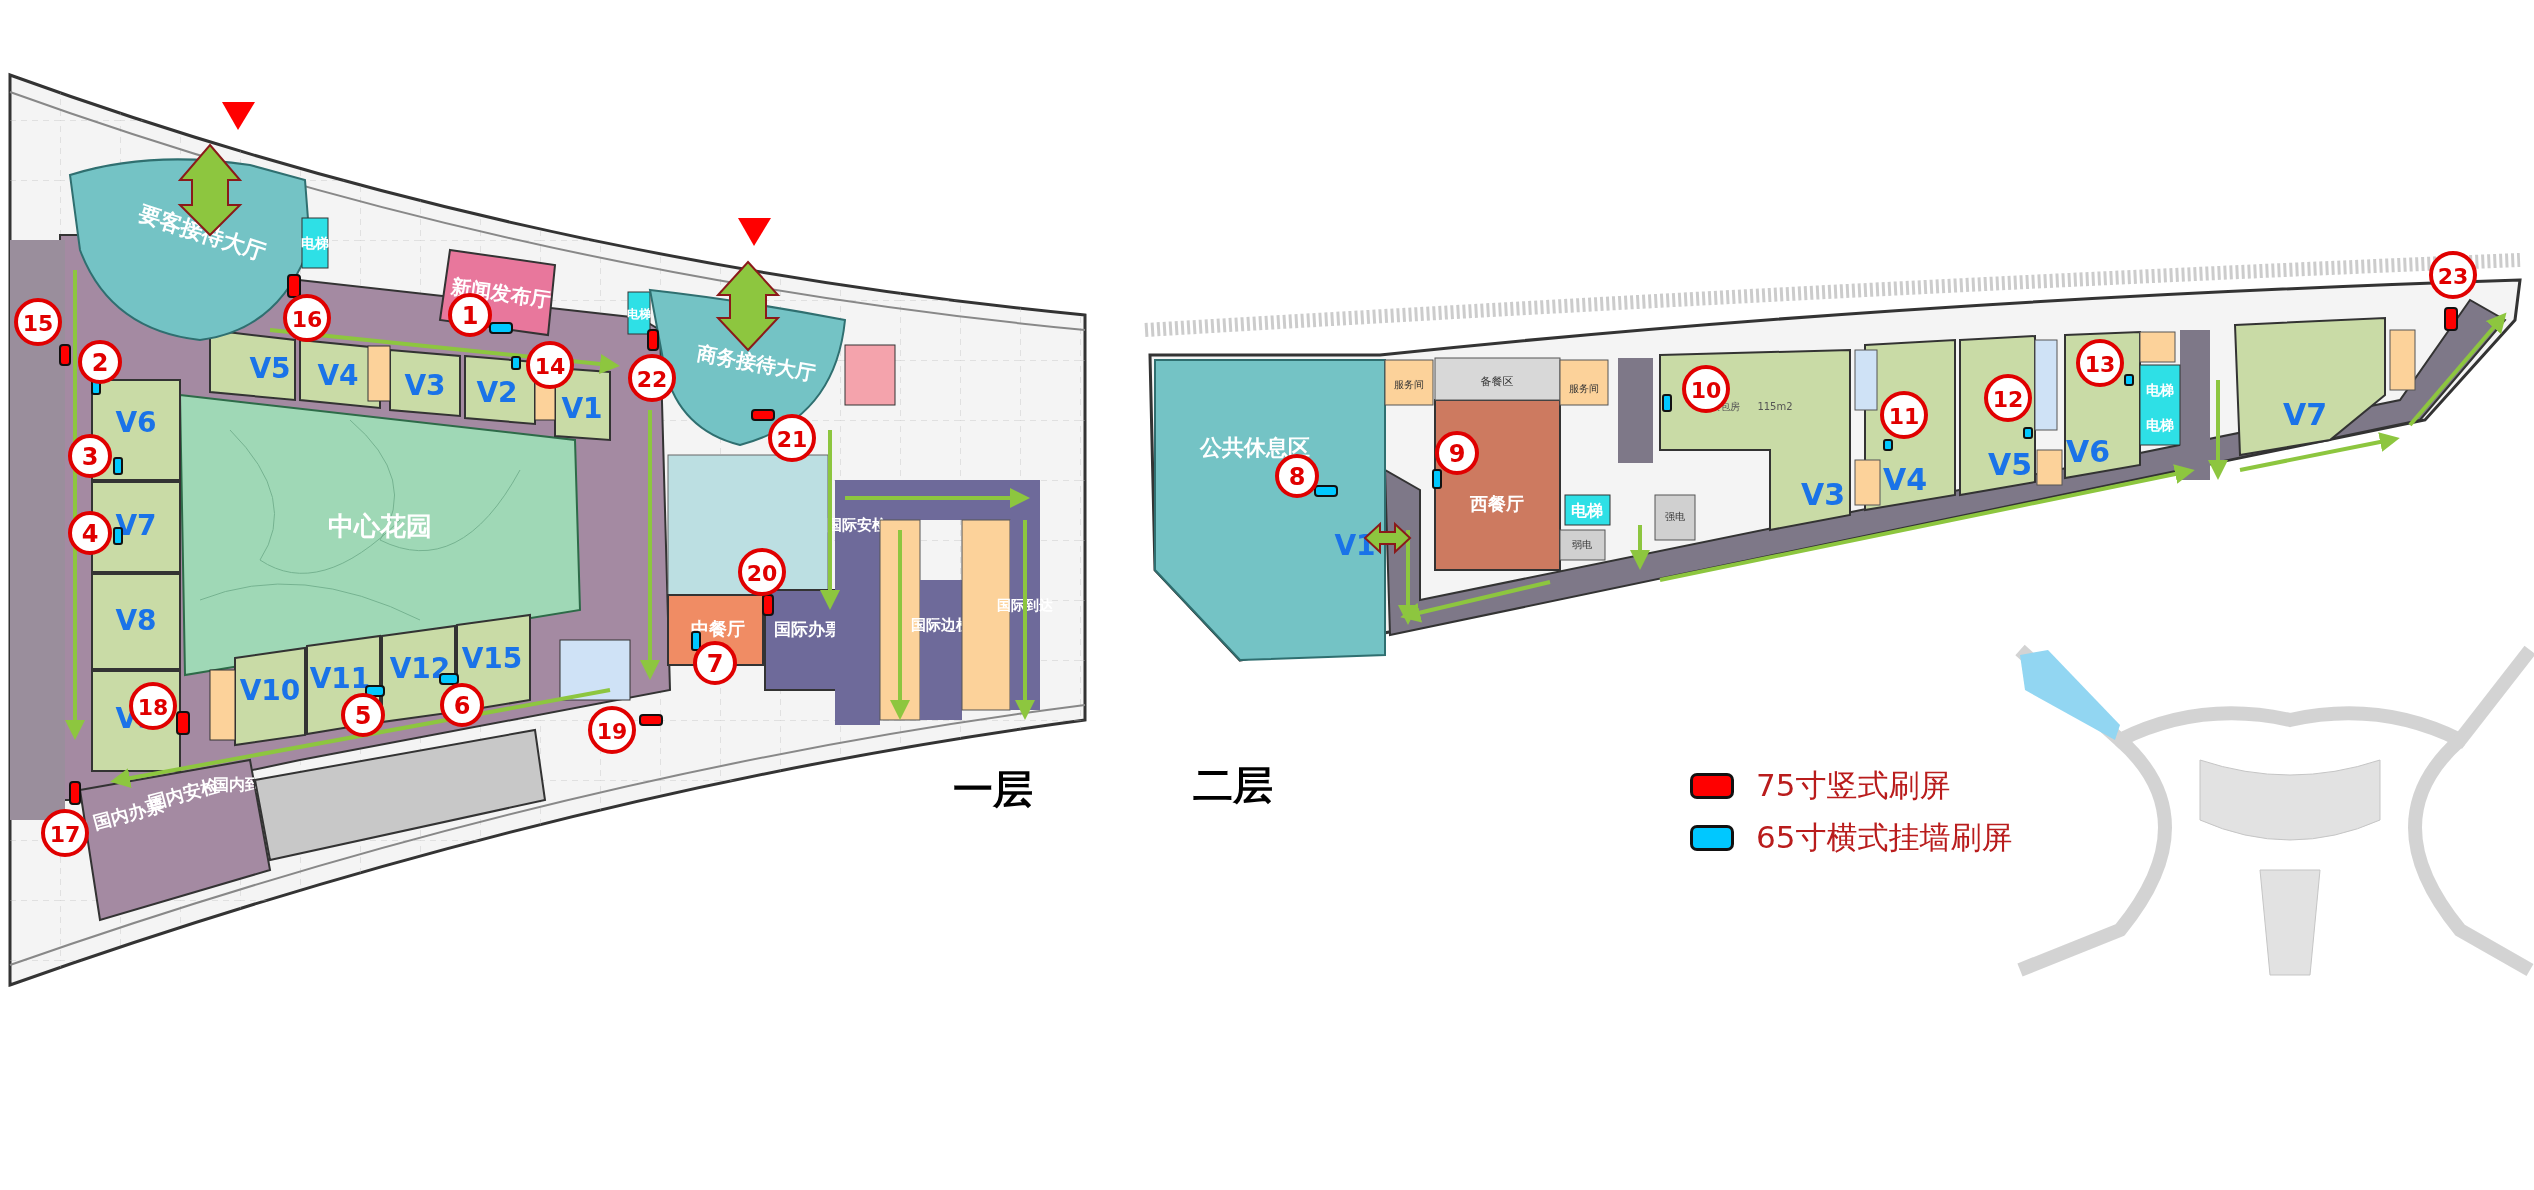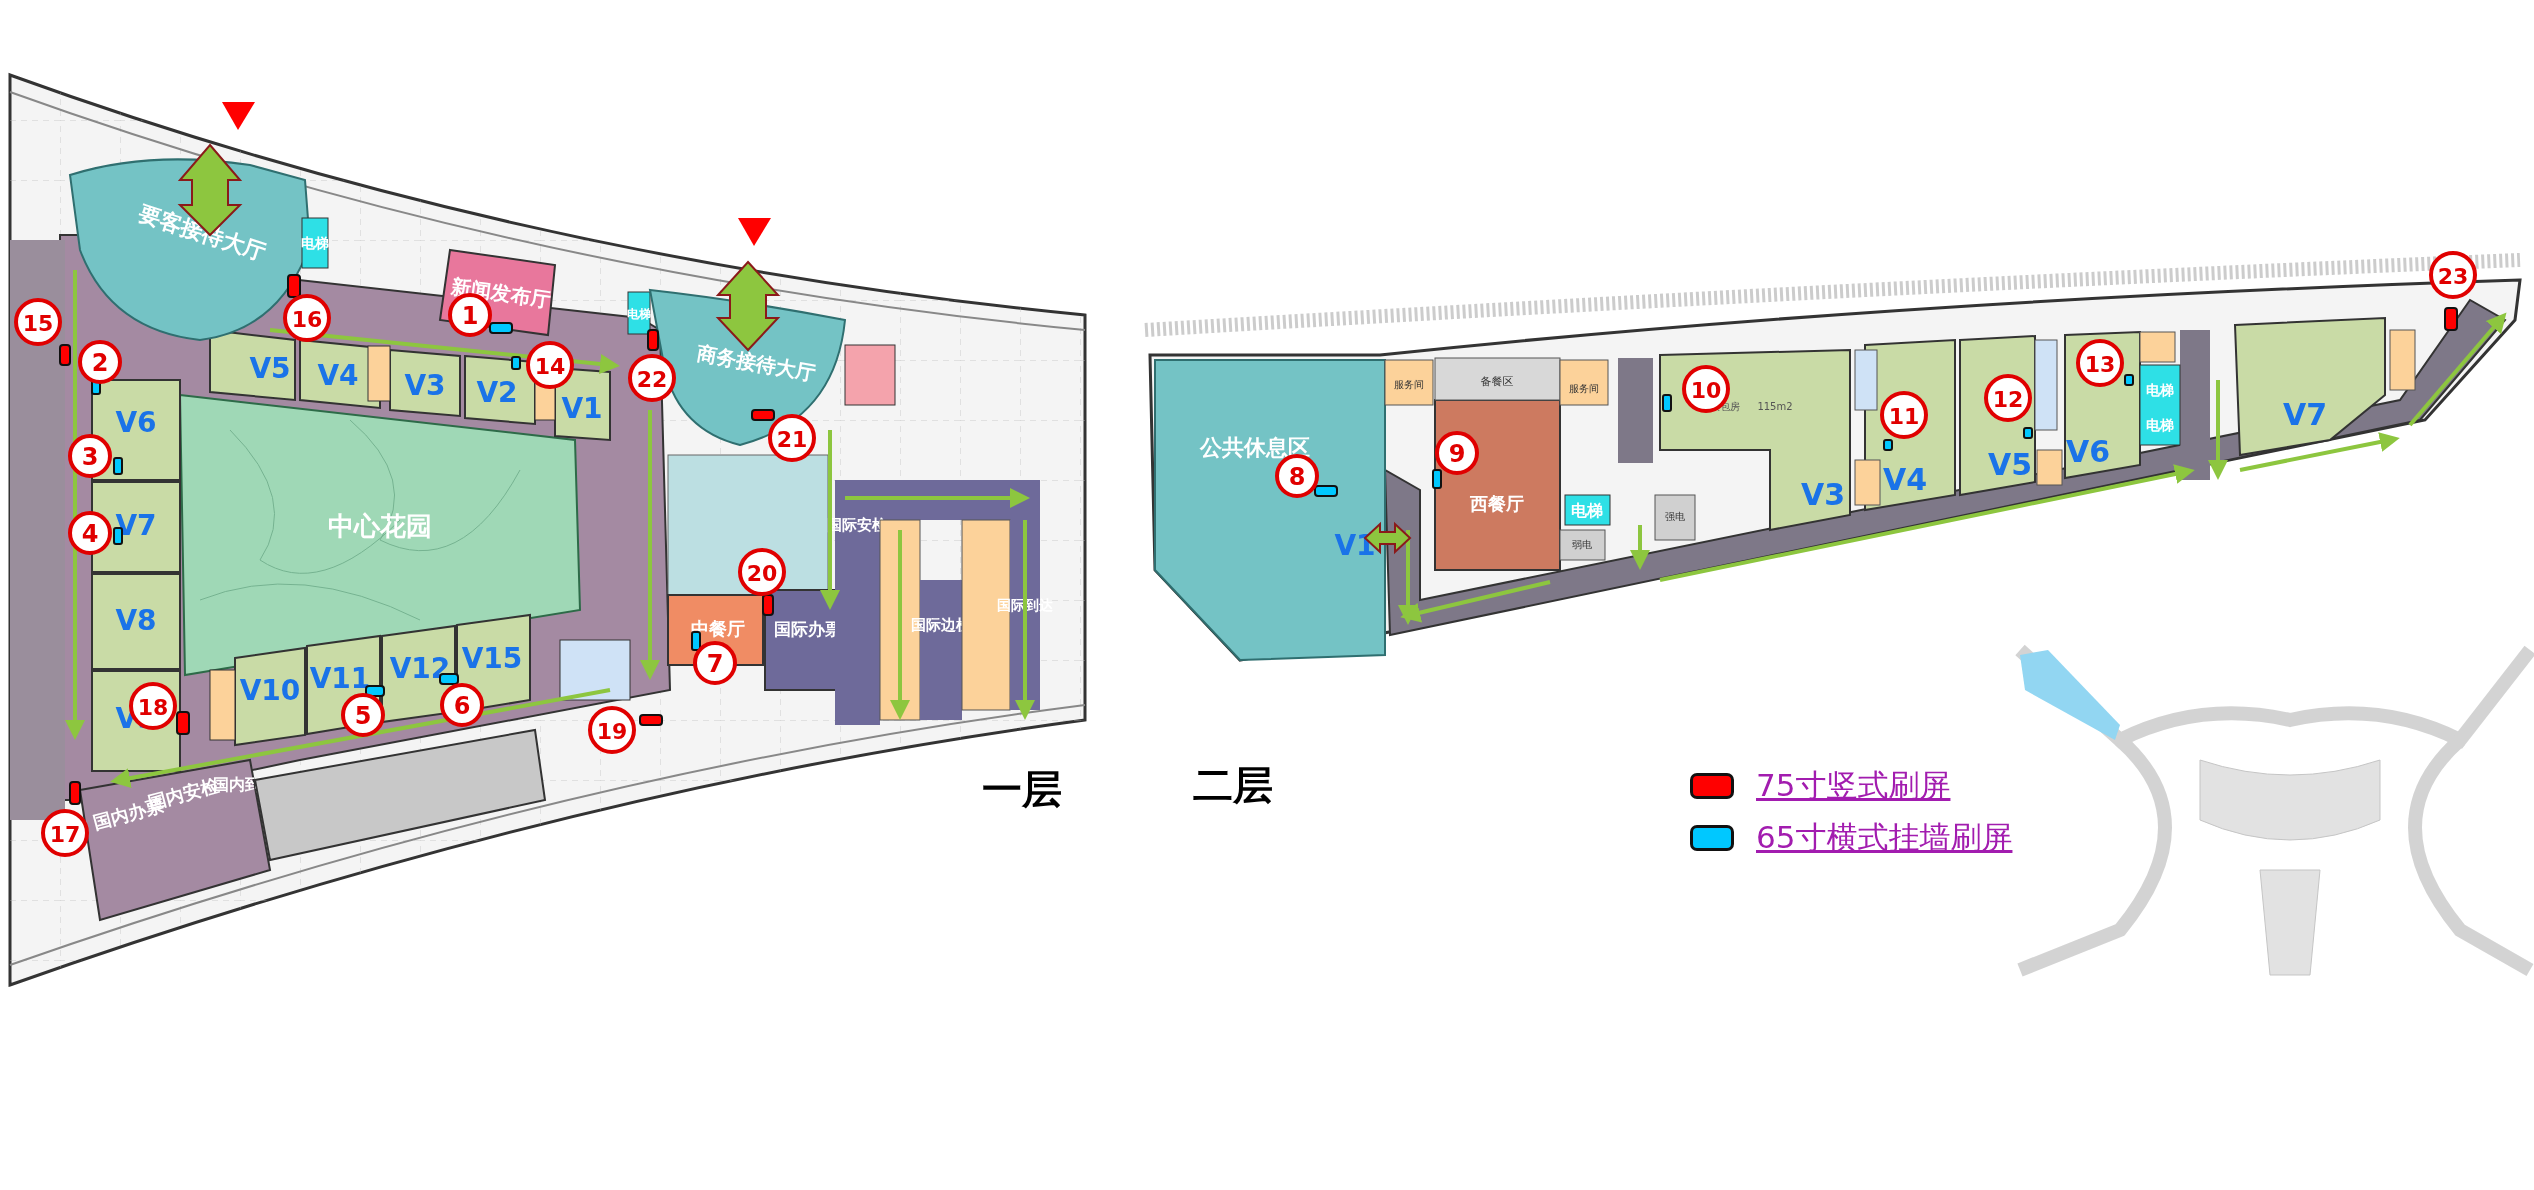--- a/index.html
+++ b/index.html
@@ -3,21 +3,21 @@
 <meta charset="utf-8">
 <style>
   html,body{margin:0;padding:0;background:#ffffff;}
   body{width:2534px;height:1190px;position:relative;overflow:hidden;font-family:"DejaVu Sans",sans-serif;}
   #stage{position:absolute;left:0;top:0;width:2534px;height:1190px;}
   svg text{font-family:"DejaVu Sans",sans-serif;}
   .floor-label{position:absolute;font-family:"DejaVu Sans",sans-serif;font-weight:bold;font-size:40px;color:#000;}
   .legend{position:absolute;left:1690px;top:760px;}
   .legend-item{display:flex;align-items:center;height:52px;}
   .swatch{border:3px solid #111;border-radius:7px;box-sizing:border-box;margin-right:22px;}
-  .legend-label{font-family:"DejaVu Sans",sans-serif;font-size:31px;color:#a21caf;text-decoration:underline;}
+  .legend-label{font-family:"DejaVu Sans",sans-serif;font-size:31px;color:#b91c1c;}
 </style>
 </head>
 <body>
 
 <div id="stage">
 <svg width="2534" height="1190" viewBox="0 0 2534 1190" xmlns="http://www.w3.org/2000/svg">
   <defs>
     <pattern id="grid" width="60" height="60" patternUnits="userSpaceOnUse">
       <path d="M60 0 L0 0 0 60" fill="none" stroke="#bbb" stroke-width="1" stroke-dasharray="6 5"></path>
     </pattern>
@@ -345,21 +345,21 @@
     <path d="M2020 650 L2120 740 Q 2200 700 2290 720 Q 2380 700 2460 740 L2530 650" fill="none" stroke="#ccc" stroke-width="14"></path>
     <path d="M2120 740 Q 2210 820 2120 930 L2020 970" fill="none" stroke="#ccc" stroke-width="14"></path>
     <path d="M2460 740 Q 2370 820 2460 930 L2530 970" fill="none" stroke="#ccc" stroke-width="14"></path>
     <path d="M2200 760 Q 2290 790 2380 760 L2380 820 Q 2290 860 2200 820 Z" fill="#ddd" stroke="#bbb"></path>
     <path d="M2260 870 L2320 870 L2310 975 L2270 975 Z" fill="#ddd" stroke="#bbb"></path>
     <path d="M2020 655 L2048 650 L2120 725 L2115 740 L2025 690 Z" fill="#7fcff0"></path>
   </g>
 </svg>
 
 
-<div class="floor-label" style="left:982px;top:762px;">一层</div>
+<div class="floor-label" style="left:953px;top:762px;">一层</div>
 <div class="floor-label" style="left:1193px;top:758px;">二层</div>
 
 
 <div class="legend">
   <div class="legend-item">
     <span class="swatch" style="width:44px;height:26px;background:#ff0000;"></span>
     <span class="legend-label">75寸竖式刷屏</span>
   </div>
   <div class="legend-item">
     <span class="swatch" style="width:44px;height:26px;background:#00c8ff;"></span>

